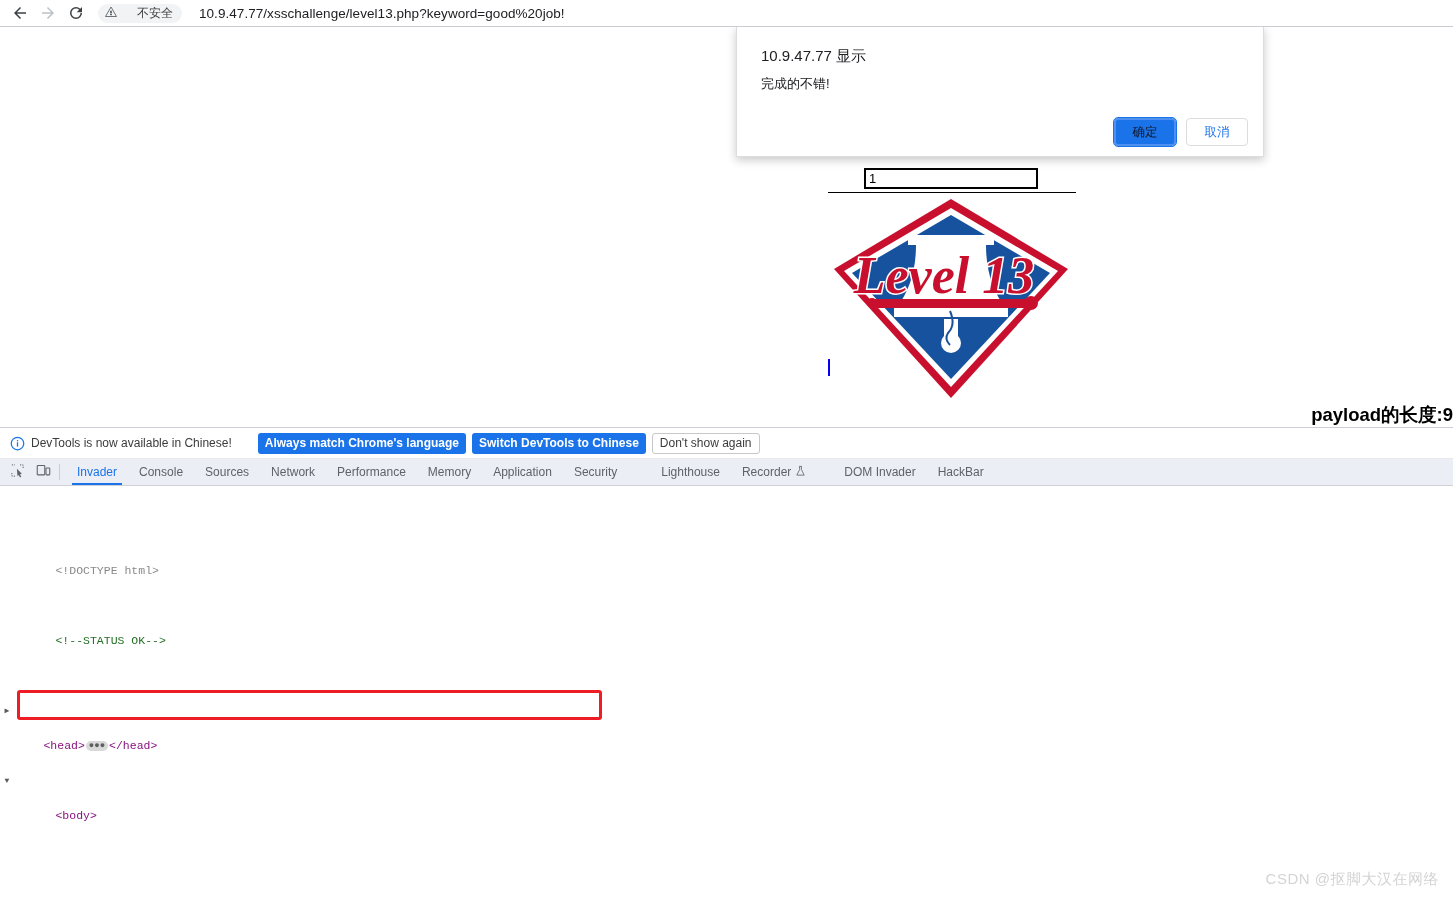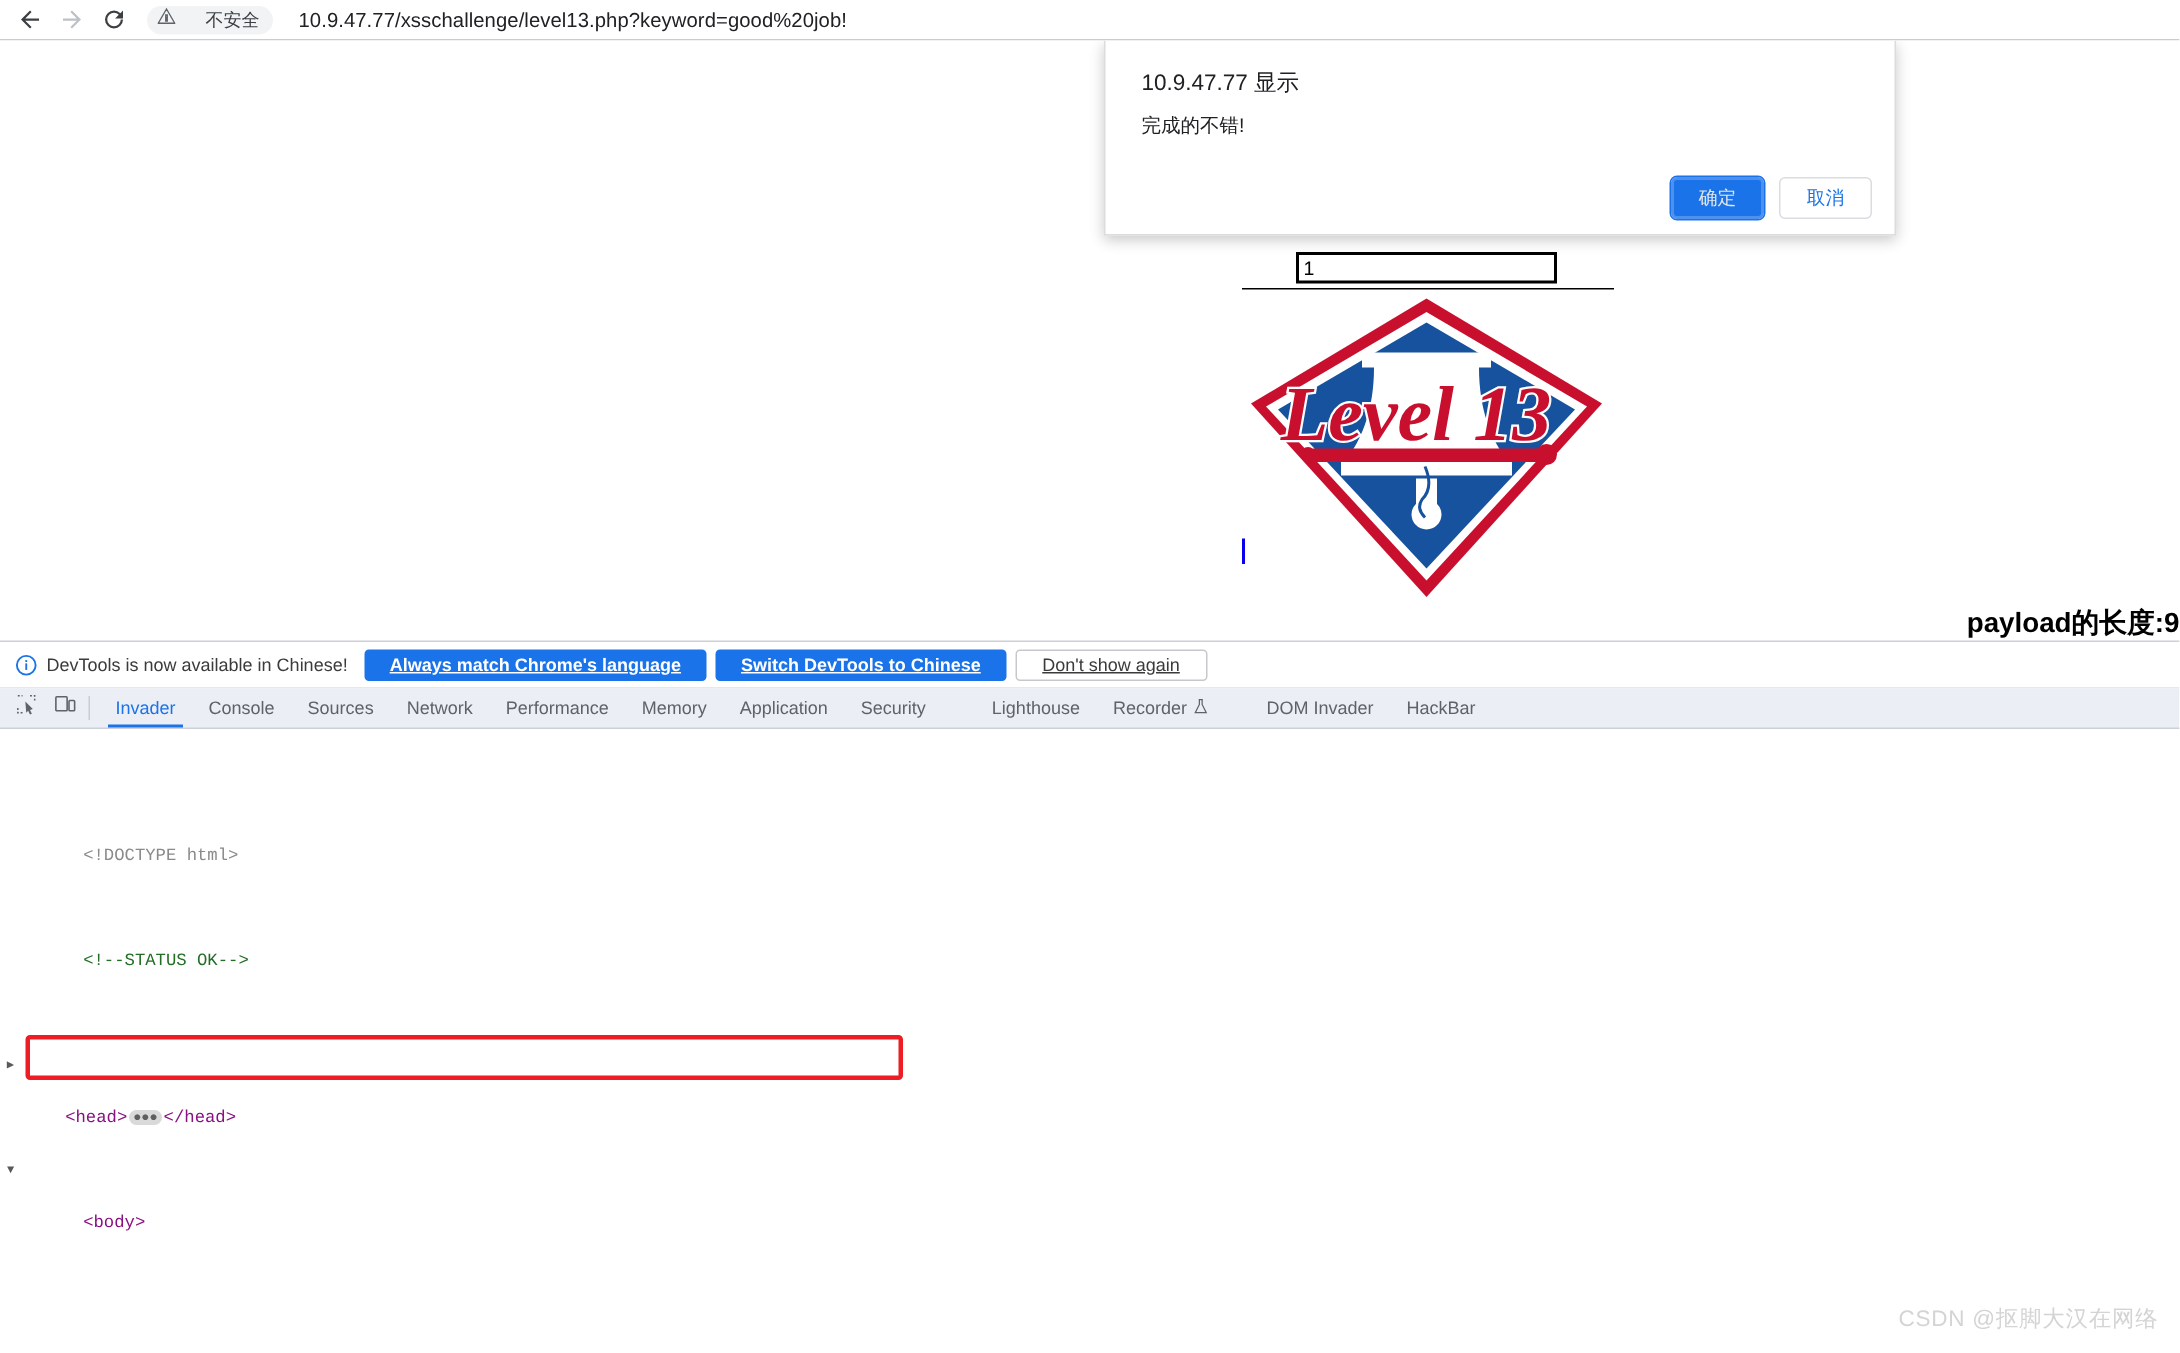--- a/index.html
+++ b/index.html
@@ -109,21 +109,21 @@
     font-size: 12.5px;
     height: 28px;
     min-width: 62px;
     border-radius: 4px;
     cursor: default;
     box-sizing: border-box;
     padding: 0 14px;
   }
   .dlg-btn.primary {
     background: #1a73e8;
-    color: #e5e5e5;
+    color: #0f172a;
     border: 2px solid #4d90f0;
     outline: 1px solid #1a73e8;
   }
   .dlg-btn.secondary {
     background: #ffffff;
     color: #1a73e8;
     border: 1px solid #dadce0;
   }
 
   
@@ -206,33 +206,32 @@
     box-sizing: border-box;
   }
   #dt-banner .info-icon {
     width: 15px; height: 15px;
     flex: 0 0 auto;
     display:flex;align-items:center;justify-content:center;
   }
   #dt-banner .banner-text {
     font-size: 12px;
     color: #3b3b3b;
-    margin-right: 5px;
+    margin-right: 20px;
     white-space: nowrap;
   }
   .banner-btn {
     font-family: "Liberation Sans", sans-serif;
     font-size: 12px;
     height: 21px;
     border-radius: 3px;
-    padding: 0 17px;
+    padding: 0 7px;
     box-sizing: border-box;
     cursor: default;
     white-space: nowrap;
-    text-decoration: underline;
   }
   .banner-btn.filled {
     background: #1a73e8;
     color: #ffffff;
     border: none;
     font-weight: bold;
   }
   .banner-btn.outline {
     background: #ffffff;
     color: #3b3b3b;

